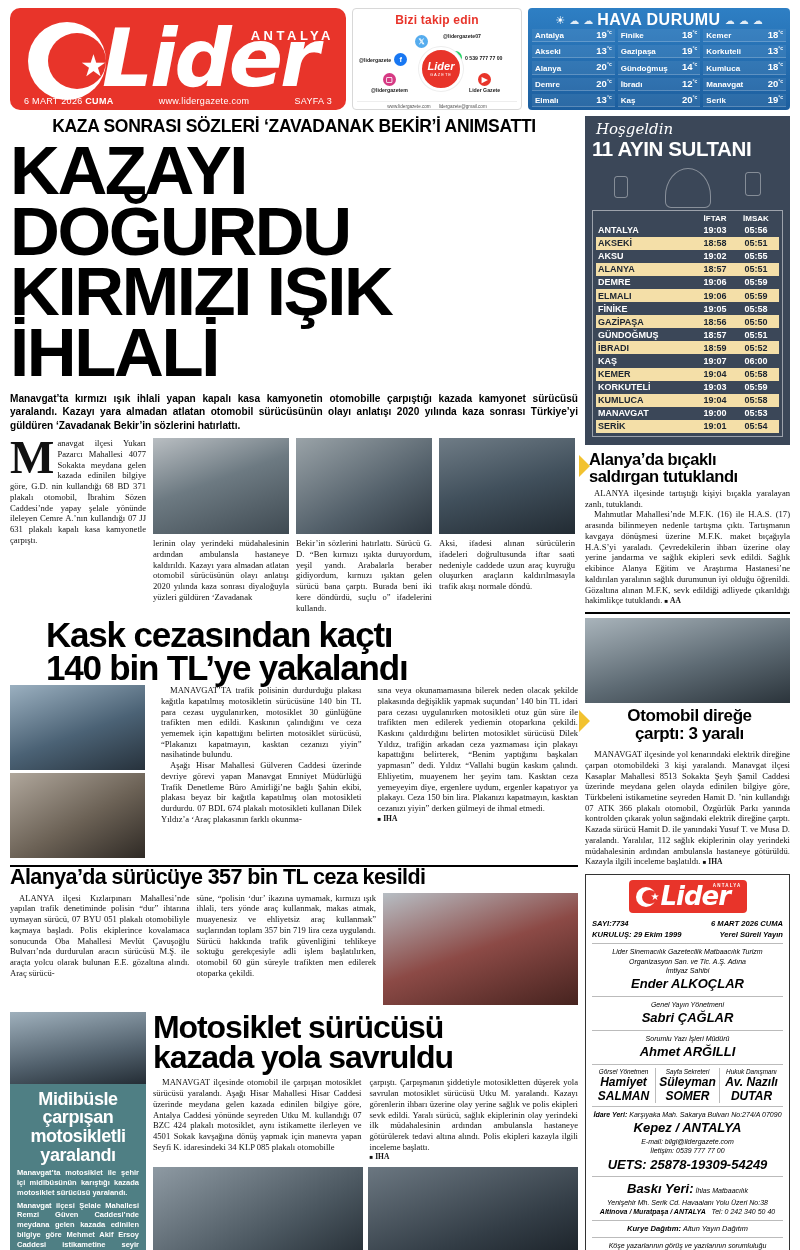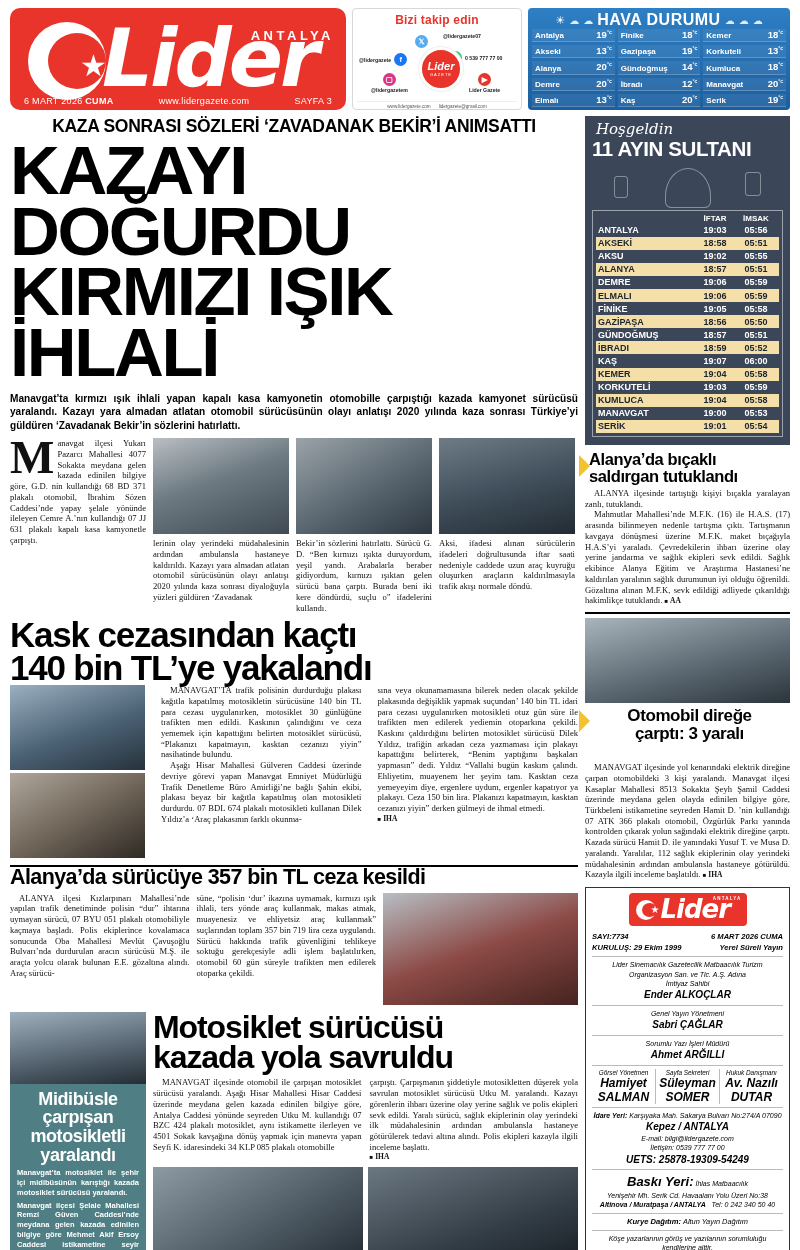--- a/index.html
+++ b/index.html
@@ -98,21 +98,21 @@
   .photo.p-bus { background:linear-gradient(150deg,#8e9aa3 0%,#4a565f 60%,#1f272e 100%); }
   .photo.p-nite { background:linear-gradient(160deg,#6b7781 0%,#333d46 60%,#151b21 100%); }
   .bodytxt { font-size:8.6px; line-height:1.25; text-align:justify; color:#111; font-family:"Liberation Serif", serif; }
   .bodytxt p { text-indent: 9px; }
   .bodytxt p.noind { text-indent:0; }
   .dropcap::first-letter {
     float:left; font-size:47px; line-height:38px; font-weight:bold; padding-right:3px; font-family:"Liberation Serif", serif;
   }
 
   
-  .head2 { font-size:35px; font-weight:bold; line-height:.94; letter-spacing:-1.2px; margin-top:6px; color:#000; }
+  .head2 { font-size:35px; font-weight:bold; line-height:.94; letter-spacing:-1.2px; margin-top:6px; color:#000;margin-left:36px; }
   .art2 { display:flex; gap:16px; }
   .art2 .c { flex:1; }
   .art2 .cimg { width:135px; flex:none; }
 
   
   .strip { margin-top:7px; border-top:2px solid #000; }
   .strip-head { font-size:21.5px; font-weight:bold; letter-spacing:-.6px; line-height:1; }
   .strip-body { display:flex; gap:7px; margin-top:4px; }
   .strip-body .c { flex:1; }
   .strip-img { width:195px; flex:none; }
@@ -132,21 +132,21 @@
   .colo { border:1.5px solid #333; padding:4px 6px 5px; }
   .colo-logo { width:118px; height:33px; margin:1px auto 5px; background:#e8342a; border-radius:4px; position:relative; }
   .cl-c-o { position:absolute; left:7px; top:7px; width:20px; height:20px; border-radius:50%; background:#fff;}
   .cl-c-i { position:absolute; left:13px; top:10px; width:15px; height:14px; border-radius:50%; background:#e8342a;}
   .cl-star{ position:absolute; left:22px; top:12px; color:#fff; font-size:10px; line-height:10px;}
   .cl-word{ position:absolute; left:32px; top:1px; font-family:"DejaVu Sans",sans-serif; font-style:italic; font-weight:bold; font-size:26px; color:#fff; letter-spacing:-1px;}
   .cl-ant { position:absolute; right:5px; top:3px; font-size:4.5px; color:#fff; letter-spacing:1.2px; font-weight:bold;}
   .colo-row { display:flex; justify-content:space-between; font-size:7.6px; font-style:italic; font-weight:bold; padding:1px 0;}
   .colo-sep { border-top:1px solid #bbb; margin:3px 0; }
   .colo-c { text-align:center; font-size:7px; font-style:italic; line-height:1.35; }
-  .colo-c b { font-size:10px; font-style:italic; }
+  .colo-c b { font-size:13px; font-style:italic; }
   .colo-3 { display:flex; text-align:center; }
   .colo-3 > div { flex:1; font-size:6.4px; font-style:italic; padding:0 1px; }
   .colo-3 > div + div { border-left:1px solid #bbb; }
   .colo-3 b { font-size:12px; display:block; }
   .colo-black { background:#000; color:#fff; text-align:center; font-size:6.6px; font-style:italic; padding:2px 0; margin:3px 0 0;}
 
   .iha { font-weight:bold; font-size:7.5px; }
   .sq::before { content:"\25A0"; font-size:6px; margin-right:2px; }
 
   
@@ -546,21 +546,21 @@
 
       <div class="rule"></div>
 
       <div class="rbox" style="position:relative;">
         <div class="photo p-crash" style="height:85px;"></div>
         <div class="arrow-y" style="top:92px;"></div>
         <div class="rhead sm" style="margin-top:4px; text-align:center;">
           <div>Otomobil direğe</div>
           <div>çarptı: 3 yaralı</div>
         </div>
-        <div class="bodytxt" style="margin-top:20px;">
+        <div class="bodytxt" style="margin-top:7px;">
           <p>
             <span>MANAVGAT ilçesinde yol kenarındaki elektrik direğine çarpan otomobildeki 3 kişi yaralandı. Manavgat ilçesi Kasaplar Mahallesi 8513 Sokakta Şeyh Şamil Caddesi üzerinde meydana gelen olayda edinilen bilgiye göre, Türkbeleni istikametine seyreden Hamit D. ’nin kullandığı 07 ATK 366 plakalı otomobil, Özgürlük Parkı yanında kontrolden çıkarak yolun sağındaki elektrik direğine çarptı. Kazada sürücü Hamit D. ile yanındaki Yusuf T. ve Musa D. yaralandı. Yaralılar, 112 sağlık ekiplerinin olay yerindeki müdahalesinin ardından ambulansla hastaneye götürüldü. Kazayla ilgili inceleme başlatıldı.</span>
             <span class="sq iha">IHA</span>
           </p>
         </div>
       </div>
 
       <div class="colo" style="margin-top:7px;">
         <div class="colo-logo">
           <div class="cl-c-o"></div>

